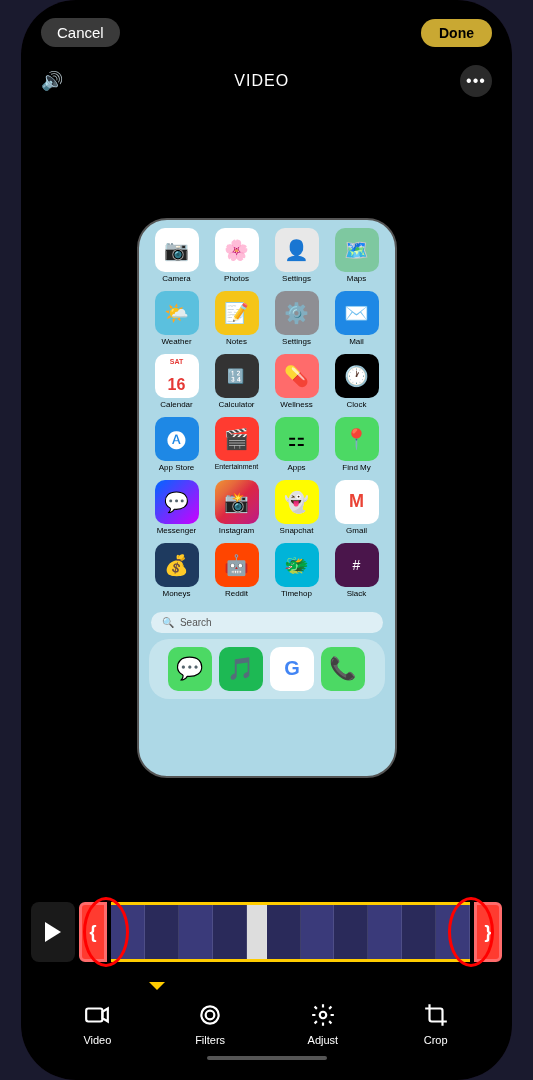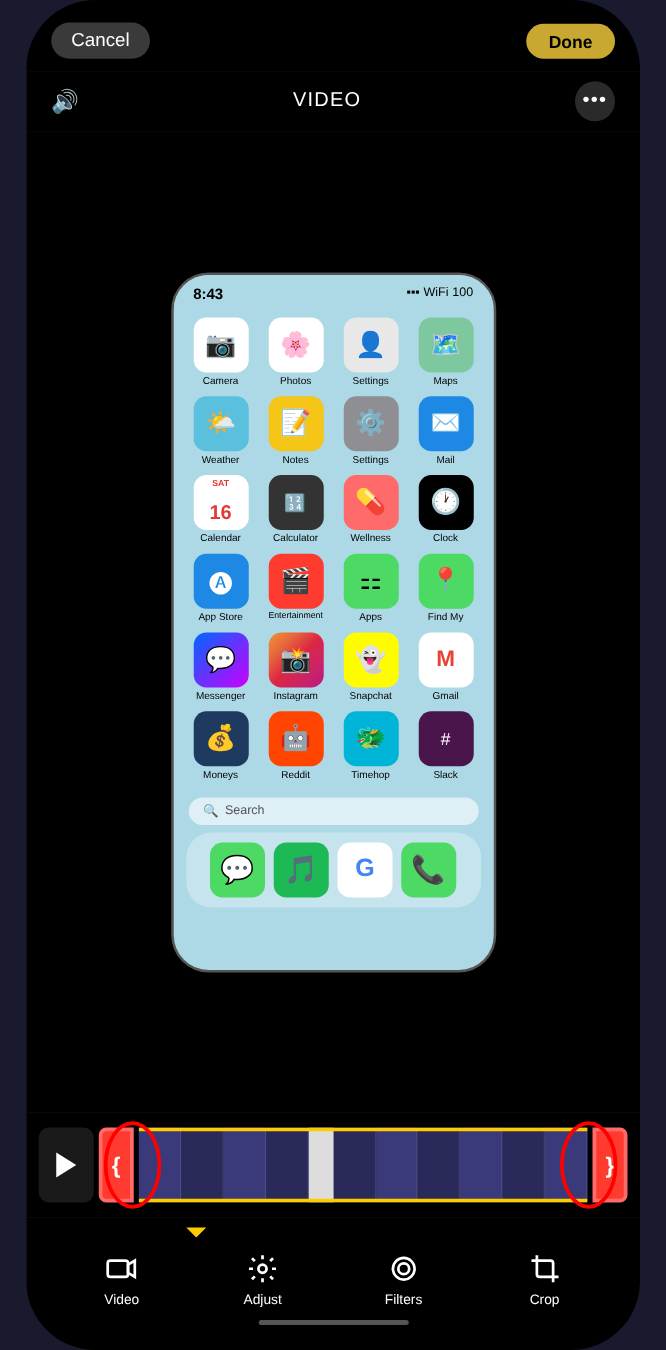--- a/index.html
+++ b/index.html
@@ -430,28 +430,20 @@
     <span class="volume-icon">🔊</span>
     <span class="header-title">VIDEO</span>
     <div class="more-btn">
       <span class="more-dots">•••</span>
     </div>
   </div>
 
   <div class="video-area">
     <div class="phone-screen">
 
-      <div class="ios-status-bar">
-        <span class="ios-time">8:43</span>
-        <div class="ios-status-icons">
-          <span>▪▪▪</span>
-          <span>WiFi</span>
-          <span>100</span>
-        </div>
-      </div>
 
       <div class="app-grid">
 
         <div class="app-icon">
           <div class="app-icon-img" style="background:#fff">📷</div>
           <span class="app-label">Camera</span>
         </div>
         <div class="app-icon">
           <div class="app-icon-img" style="background:#fff">🌸</div>
           <span class="app-label">Photos</span>
@@ -619,35 +611,35 @@
             <rect x="2" y="6" width="15" height="12" rx="2"></rect>
             <path d="M17 9l5-3v12l-5-3V9z"></path>
           </svg>
         </div>
         <span class="toolbar-label active">Video</span>
       </div>
 
       <div class="toolbar-item">
         <div class="toolbar-icon">
           <svg viewBox="0 0 24 24" fill="none" stroke="white" stroke-width="2">
+            <circle cx="12" cy="12" r="8"></circle>
+            <circle cx="12" cy="12" r="4"></circle>
+          </svg>
+        </div>
+        <span class="toolbar-label">Filters</span>
+      </div>
+
+      <div class="toolbar-item">
+        <div class="toolbar-icon">
+          <svg viewBox="0 0 24 24" fill="none" stroke="white" stroke-width="2">
             <circle cx="12" cy="12" r="3"></circle>
             <path d="M12 2v3M12 19v3M4.22 4.22l2.12 2.12M17.66 17.66l2.12 2.12M2 12h3M19 12h3M4.22 19.78l2.12-2.12M17.66 6.34l2.12-2.12"></path>
           </svg>
         </div>
         <span class="toolbar-label">Adjust</span>
-      </div>
-
-      <div class="toolbar-item">
-        <div class="toolbar-icon">
-          <svg viewBox="0 0 24 24" fill="none" stroke="white" stroke-width="2">
-            <circle cx="12" cy="12" r="8"></circle>
-            <circle cx="12" cy="12" r="4"></circle>
-          </svg>
-        </div>
-        <span class="toolbar-label">Filters</span>
       </div>
 
       <div class="toolbar-item">
         <div class="toolbar-icon">
           <svg viewBox="0 0 24 24" fill="none" stroke="white" stroke-width="2">
             <path d="M6 2v14a2 2 0 002 2h14"></path>
             <path d="M18 22V8a2 2 0 00-2-2H2"></path>
           </svg>
         </div>
         <span class="toolbar-label">Crop</span>

